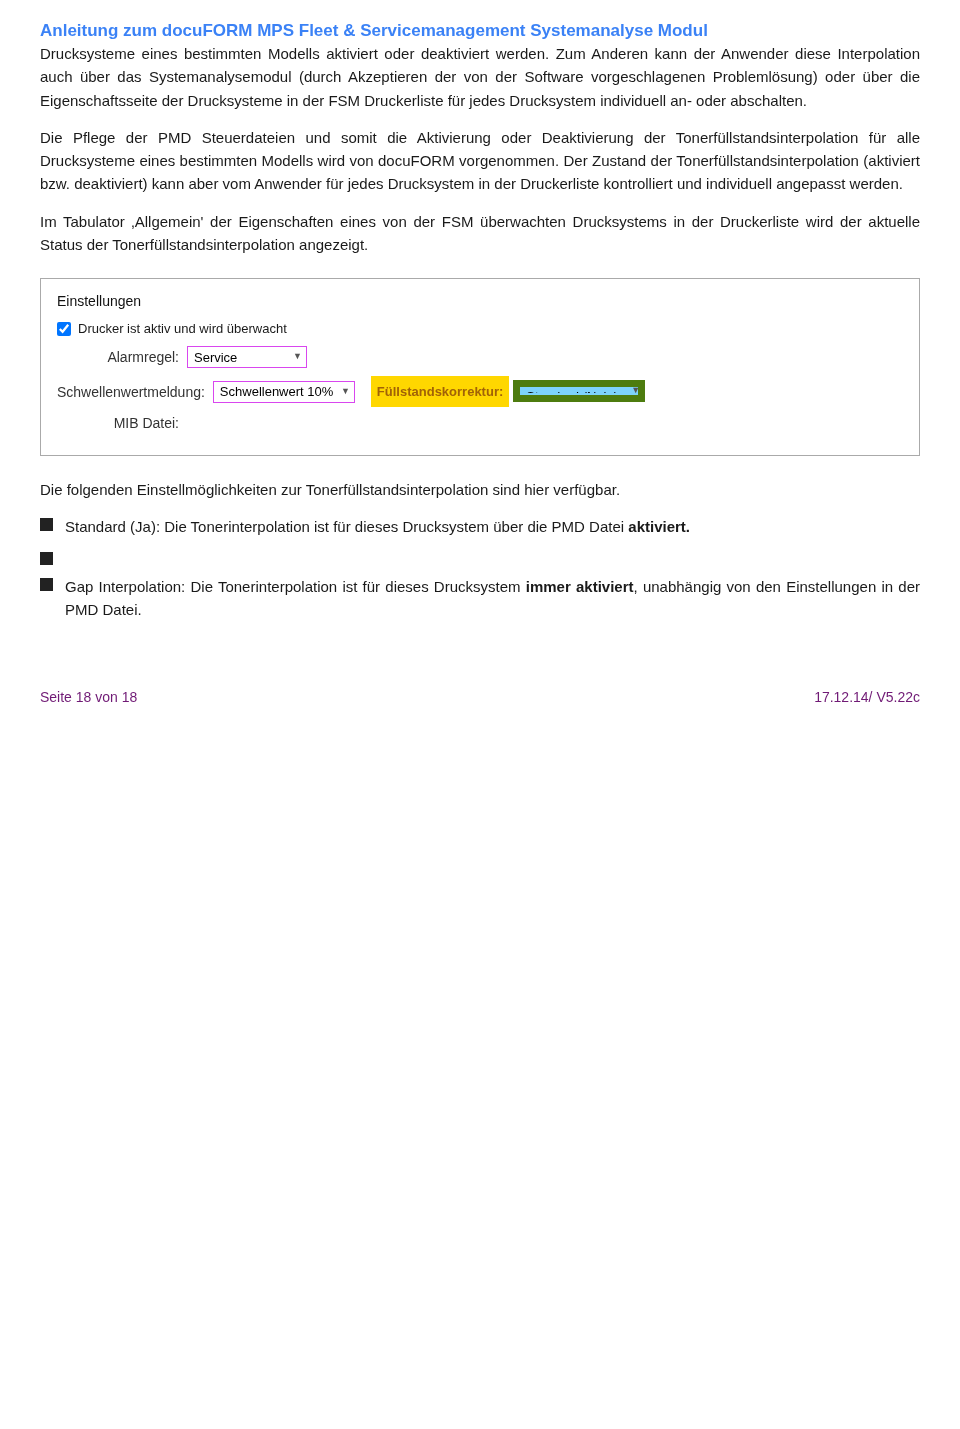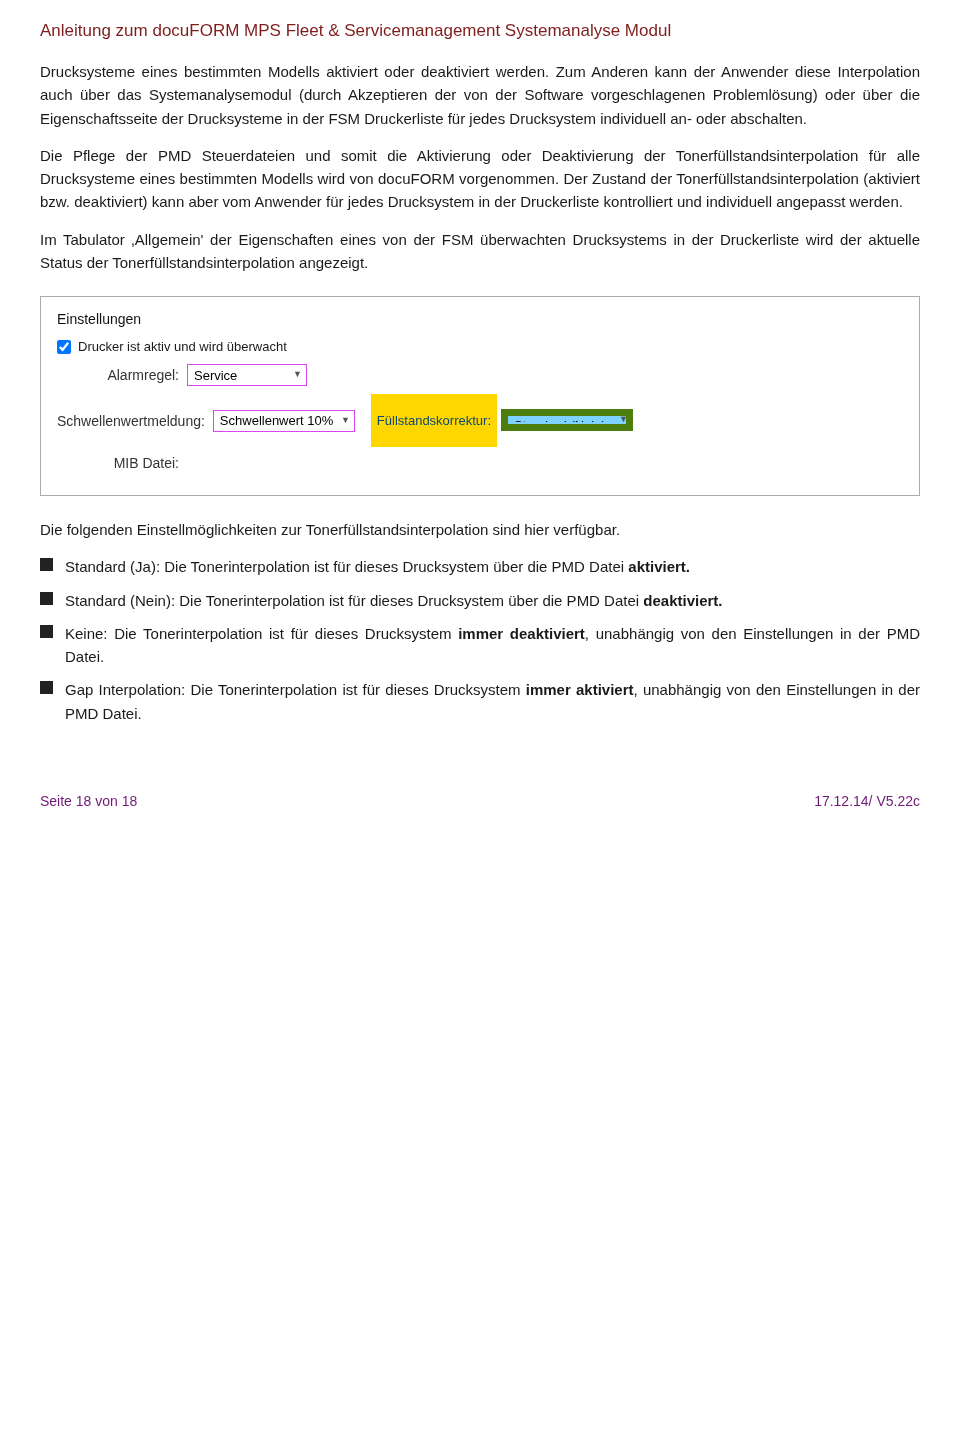--- a/index.html
+++ b/index.html
@@ -7,23 +7,22 @@
       font-family: Arial, sans-serif;
       font-size: 15px;
       color: #1a1a1a;
       background: #fff;
       width: 960px;
       min-height: 1429px;
       padding: 20px 40px 20px 40px;
     }
     .page-title {
       font-size: 17px;
-      font-weight: normal;
-      color: #7f1d1d;
-      margin-bottom: 18px;
+      font-weight: bold;
+      color: #3b82f6;
       line-height: 1.3;
     }
     .paragraph {
       margin-bottom: 14px;
       line-height: 1.55;
       text-align: justify;
     }
     .settings-box {
       border: 1px solid #aaa;
       padding: 14px 16px 16px 16px;
@@ -88,24 +87,24 @@
     .mib-value {
       font-size: 12.5px;
       color: #222;
       border: 1px solid #bbb;
       background: #f9f9f9;
       padding: 2px 6px;
       min-width: 320px;
     }
     .highlight-yellow {
       background: #FFD700;
-      padding: 19px 6px;
-      font-size: 13px;
-      font-weight: normal;
-      color: #0c4a6e;
+      padding: 8px 6px;
+      font-size: 13px;
+      font-weight: bold;
+      color: #a16207;
       white-space: nowrap;
     }
     .bullet-list {
       margin: 10px 0 10px 0;
       padding-left: 0;
       list-style: none;
     }
     .bullet-list li {
       display: flex;
       align-items: flex-start;
@@ -196,29 +195,20 @@
 
 <ul class="bullet-list">
   <li>
     <span class="bullet-square"></span>
     <span>
       <span>Standard (Ja): Die Tonerinterpolation ist für dieses Drucksystem über die PMD Datei </span><strong>aktiviert.</strong>
     </span>
   </li>
   <li>
     <span class="bullet-square"></span>
-    <span>
-      <span>Standard (Nein): Die Tonerinterpolation ist für dieses Drucksystem über die PMD Datei </span><strong>deaktiviert.</strong>
-    </span>
-  </li>
-  <li>
-    <span class="bullet-square"></span>
-    <span>
-      <span>Keine: Die Tonerinterpolation ist für dieses Drucksystem </span><strong>immer deaktiviert</strong><span>, unabhängig von den Einstellungen in der PMD Datei.</span>
-    </span>
   </li>
   <li>
     <span class="bullet-square"></span>
     <span>
       <span>Gap Interpolation: Die Tonerinterpolation ist für dieses Drucksystem </span><strong>immer aktiviert</strong><span>, unabhängig von den Einstellungen in der PMD Datei.</span>
     </span>
   </li>
 </ul>
 
 <div class="footer">

